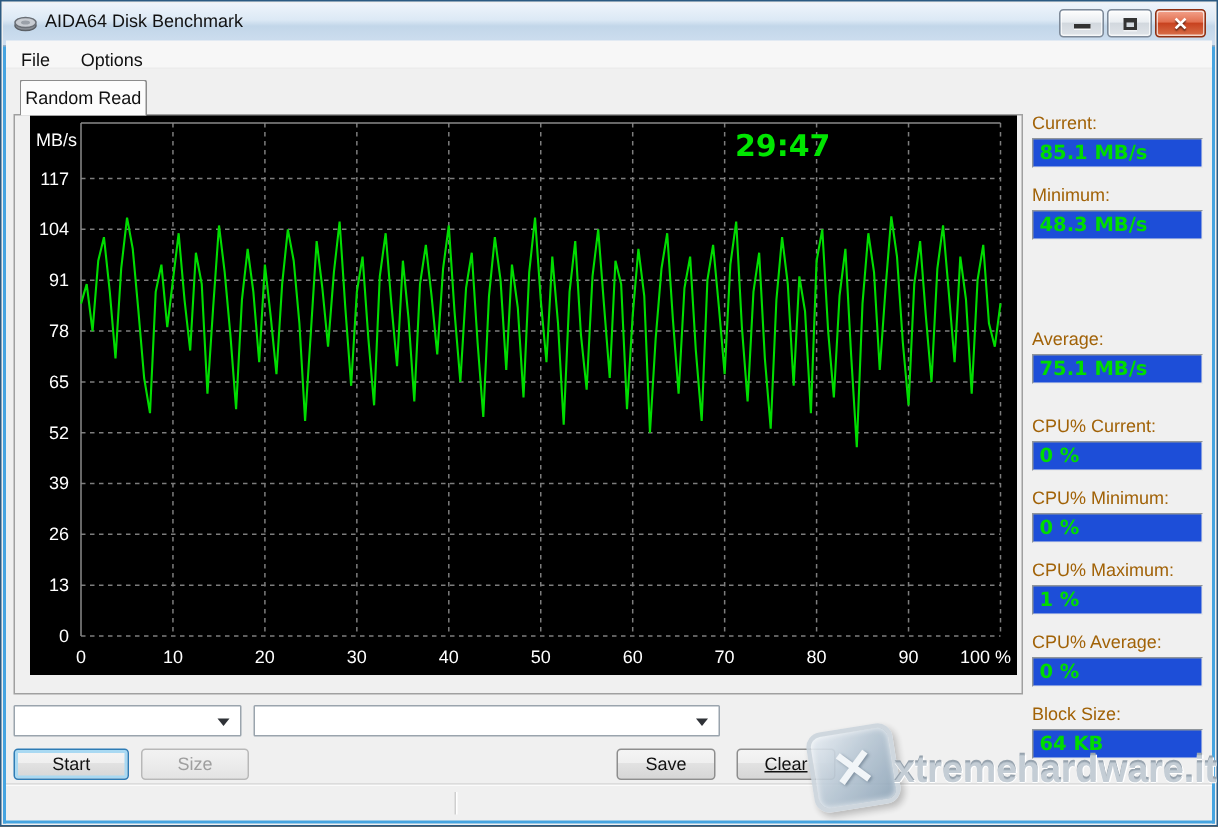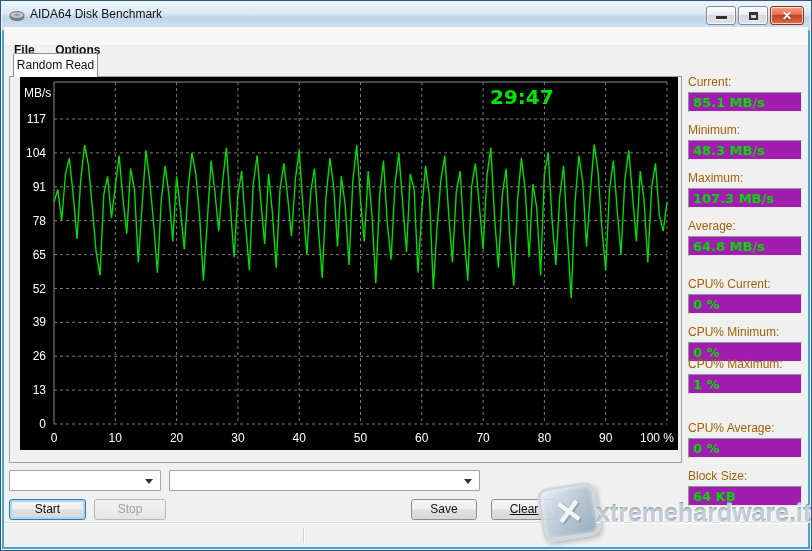--- a/index.html
+++ b/index.html
@@ -32,42 +32,42 @@
   .cap-btn.close{
     width:34px;border-color:#8f3012;
     background:linear-gradient(#f3a38d,#e27050 45%,#c8421f 50%,#d9704a);
   }
   .glyph-min{position:absolute;left:9px;bottom:5px;width:11px;height:3px;background:#333;box-shadow:0 1px 0 rgba(255,255,255,.8);}
   .glyph-max{position:absolute;left:10px;top:5px;width:9px;height:8px;border:2px solid #333;border-top-width:3px;background:transparent;box-shadow:0 1px 0 rgba(255,255,255,.6);}
   .glyph-close{position:absolute;left:0;top:2px;width:100%;text-align:center;color:#fff;font-size:12px;font-weight:bold;text-shadow:0 1px 1px rgba(0,0,0,.5);}
 
   
   .menubar{position:absolute;left:3px;top:26px;right:3px;height:19px;background:#f7f7f7;border-bottom:1px solid #ececec;}
-  .menu-item{display:inline-block;padding:16px 8px;font-size:12px;color:#111;font-weight:bold;}
+  .menu-item{display:inline-block;padding:6px 8px;font-size:12px;color:#111;}
   .menu-item:first-child{margin-left:2px;}
 
   
   .tab{
     position:absolute;left:12px;top:52px;width:85px;height:24px;z-index:3;
     background:#fcfcfc;border:1px solid #8c8c8c;border-bottom:none;border-radius:2px 2px 0 0;
     font-size:12px;color:#111;text-align:center;line-height:23px;
   }
   .pane{position:absolute;left:8px;top:75px;width:673px;height:387px;border:1px solid #a0a0a0;background:#f0f0f0;z-index:1;}
 
   
   .chart{position:absolute;left:19px;top:76px;width:658px;height:373px;background:#000;z-index:2;}
   .chart svg{position:absolute;left:0;top:0;}
   .timer{position:absolute;left:470px;top:8px;width:120px;
          font-size:20px;font-weight:bold;color:#00e600;font-family:"DejaVu Sans",sans-serif;}
 
   
   .stat{position:absolute;left:687px;width:114px;z-index:2;}
   .stat-label{font-size:12px;color:#a16207;height:16px;}
   .stat-value{
-    margin-top:1px;height:20px;background:#a21caf;color:#00dc00;
+    margin-top:1px;height:20px;background:#1d4ed8;color:#00dc00;
     border:1px solid #8f959c;border-bottom-color:#e9e9e9;border-right-color:#e9e9e9;
     font-size:13px;font-weight:bold;padding:2px 0 0 4px;
     font-family:"DejaVu Sans",sans-serif;
   }
 
   
   .combo{
     position:absolute;height:21px;background:#fff;border:1px solid #9aa4ad;border-radius:1px;
     font-size:12px;color:#111;padding:3px 20px 0 6px;white-space:pre;overflow:hidden;z-index:2;
   }
@@ -195,37 +195,33 @@
   </div>
 
   <div class="stat" style="top:74px">
     <div class="stat-label">Current:</div>
     <div class="stat-value">85.1 MB/s</div>
   </div>
   <div class="stat" style="top:122px">
     <div class="stat-label">Minimum:</div>
     <div class="stat-value">48.3 MB/s</div>
   </div>
-  <div class="stat" style="top:170px">
-    <div class="stat-label">Maximum:</div>
-    <div class="stat-value">107.3 MB/s</div>
-  </div>
   <div class="stat" style="top:218px">
     <div class="stat-label">Average:</div>
-    <div class="stat-value">64.8 MB/s</div>
+    <div class="stat-value">75.1 MB/s</div>
   </div>
   <div class="stat" style="top:276px">
     <div class="stat-label">CPU% Current:</div>
     <div class="stat-value">0 %</div>
   </div>
   <div class="stat" style="top:324px">
     <div class="stat-label">CPU% Minimum:</div>
     <div class="stat-value">0 %</div>
   </div>
-  <div class="stat" style="top:356px">
+  <div class="stat" style="top:372px">
     <div class="stat-label">CPU% Maximum:</div>
     <div class="stat-value">1 %</div>
   </div>
   <div class="stat" style="top:420px">
     <div class="stat-label">CPU% Average:</div>
     <div class="stat-value">0 %</div>
   </div>
   <div class="stat" style="top:468px">
     <div class="stat-label">Block Size:</div>
     <div class="stat-value">64 KB</div>
@@ -234,21 +230,21 @@
   <div class="combo" style="left:8px;top:469px;width:152px;">
     <span>Random Read</span>
     <span class="arrow"></span>
   </div>
   <div class="combo" style="left:168px;top:469px;width:311px;">
     <span>Disk Drive #0  [SAMSUNG HD154UI]  (1397.3 GB)</span>
     <span class="arrow"></span>
   </div>
 
   <div class="btn default" style="left:8px;top:498px;width:77px;">Start</div>
-  <div class="btn disabled" style="left:93px;top:498px;width:72px;">Stop</div>
+  <div class="btn disabled" style="left:93px;top:498px;width:72px;">Size</div>
   <div class="btn" style="left:410px;top:498px;width:66px;">Save</div>
   <div class="btn" style="left:490px;top:498px;width:66px;text-decoration:underline;">Clear</div>
 
   <div class="statusbar">
     <div class="status-divider"></div>
   </div>
 
   <div class="watermark">
     <div class="wm-logo">
       <span class="wm-x">✕</span>

